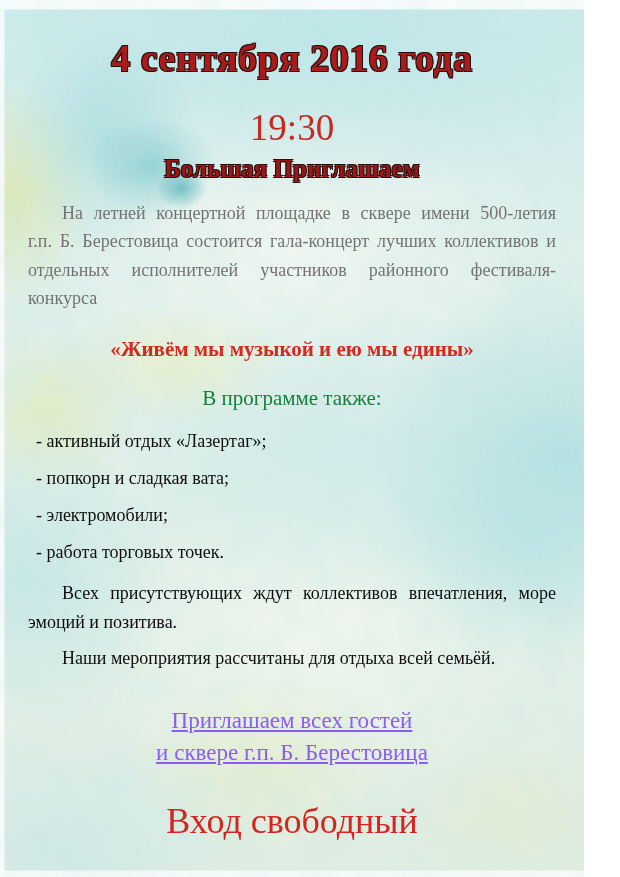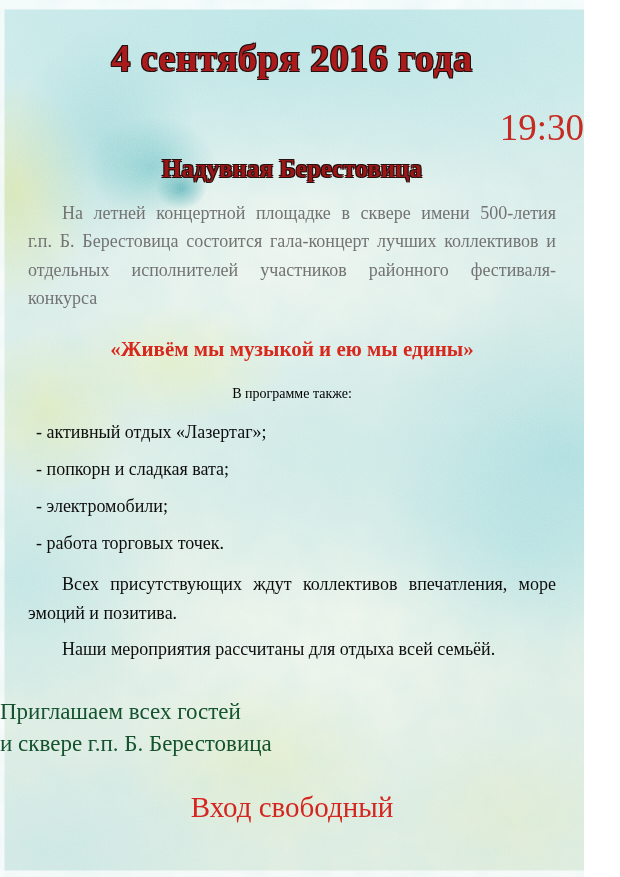--- a/index.html
+++ b/index.html
@@ -64,21 +64,21 @@
     margin: 36px 0 0 0;
     text-align: center;
     font-size: 38px;
     font-weight: bold;
     color: #ab1b1b;
     text-shadow: -1px -1px 0 #241111, 1px -1px 0 #241111, -1px 1px 0 #241111, 1px 1px 0 #241111;
     letter-spacing: 0.5px;
   }
   .time {
     margin-top: 26px;
-    text-align: right;
+    text-align: center;
     font-size: 37px;
     color: #c62a20;
   }
   .location {
     margin-top: 6px;
     text-align: center;
     font-size: 25px;
     font-weight: bold;
     color: #9d1616;
     text-shadow: -1px -1px 0 #241111, 1px -1px 0 #241111, -1px 1px 0 #241111, 1px 1px 0 #241111;
@@ -95,22 +95,22 @@
   .slogan {
     margin-top: 24px;
     text-align: center;
     font-size: 21px;
     font-weight: bold;
     color: #d8281e;
   }
   .program-heading {
     margin-top: 24px;
     text-align: center;
-    font-size: 14px;
-    color: #000000;
+    font-size: 21px;
+    color: #15803d;
   }
   .program-list {
     margin: 20px 28px 0 36px;
   }
   .program-item {
     font-size: 18px;
     line-height: 21px;
     margin-bottom: 16px;
     color: #0e0e0e;
   }
@@ -118,28 +118,30 @@
     margin: 0 28px;
     font-size: 18px;
     line-height: 1.6;
     color: #0e0e0e;
     text-align: justify;
     text-indent: 34px;
   }
   .note-2 { margin-top: 8px; }
   .invitation {
     margin-top: 32px;
+    text-align: center;
     font-size: 23px;
     line-height: 1.4;
-    color: #14532d;
+    color: #8b5cf6;
+    text-decoration: underline;
   }
   .admission {
     margin-top: 30px;
     text-align: center;
-    font-size: 29px;
+    font-size: 36px;
     color: #d52520;
   }
 </style>
 </head>
 <body>
 
 <div class="poster">
 
   <div class="wash"></div>
 
@@ -157,21 +159,21 @@
     <rect width="100%" height="100%" filter="url(#blotch)"></rect>
     <rect width="100%" height="100%" filter="url(#grain)"></rect>
   </svg>
 
   <div class="content">
 
     <div class="title">4 сентября 2016 года</div>
 
     <div class="time">19:30</div>
 
-    <div class="location">Надувная Берестовица</div>
+    <div class="location">Большая Приглашаем</div>
 
     <p class="intro">На летней концертной площадке в сквере имени 500-летия г.п. Б. Берестовица состоится гала-концерт лучших коллективов и отдельных исполнителей участников районного фестиваля-конкурса</p>
 
     <div class="slogan">«Живём мы музыкой и ею мы едины»</div>
 
     <div class="program-heading">В программе также:</div>
 
     <div class="program-list">
       <div class="program-item">- активный отдых «Лазертаг»;</div>
       <div class="program-item">- попкорн и сладкая вата;</div>

